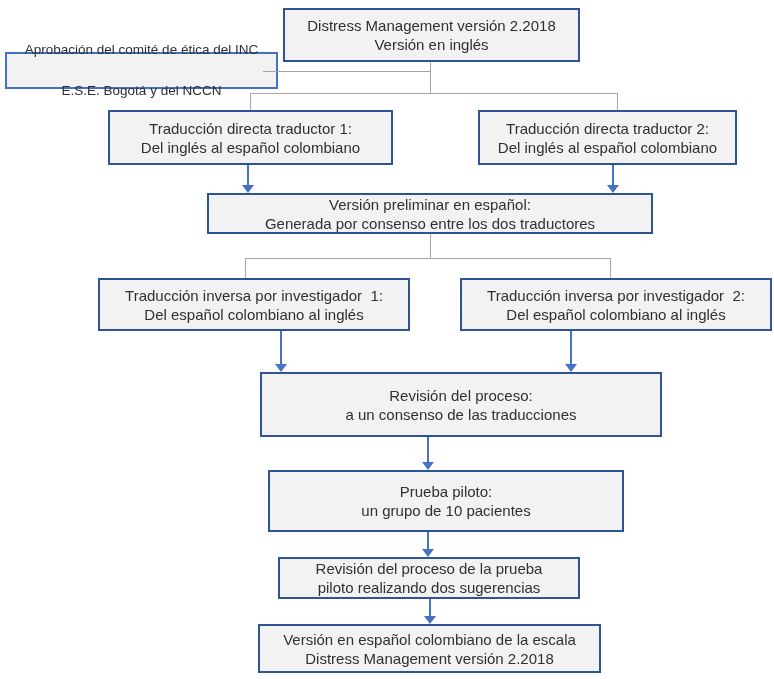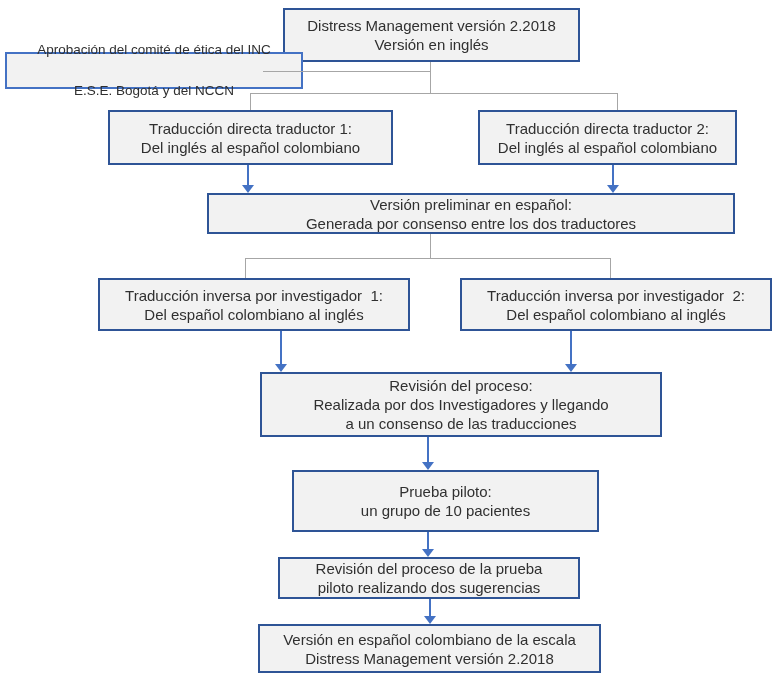--- a/index.html
+++ b/index.html
@@ -26,57 +26,56 @@
 </head>
 <body>
 
 <div id="canvas">
 
   <div class="box" style="left:283px;top:8px;width:297px;height:54px;">
     <div class="line">Distress Management versión 2.2018</div>
     <div class="line">Versión en inglés</div>
   </div>
 
-  <div class="box ethics" style="left:5px;top:52px;width:298px;height:37px;gap:25px;">
+  <div class="box ethics" style="left:5px;top:52px;width:273px;height:37px;gap:25px;">
     <div class="line">Aprobación del comité de ética del INC</div>
     <div class="line">E.S.E. Bogotá y del NCCN</div>
   </div>
 
   <div class="box" style="left:108px;top:110px;width:285px;height:55px;">
     <div class="line">Traducción directa traductor 1:</div>
     <div class="line">Del inglés al español colombiano</div>
   </div>
 
   <div class="box" style="left:478px;top:110px;width:259px;height:55px;">
     <div class="line">Traducción directa traductor 2:</div>
     <div class="line">Del inglés al español colombiano</div>
   </div>
 
-  <div class="box" style="left:207px;top:193px;width:528px;height:41px;">
+  <div class="box" style="left:207px;top:193px;width:446px;height:41px;">
     <div class="line">Versión preliminar en español:</div>
     <div class="line">Generada por consenso entre los dos traductores</div>
   </div>
 
   <div class="box" style="left:98px;top:278px;width:312px;height:53px;">
     <div class="line">Traducción inversa por investigador  1:</div>
     <div class="line">Del español colombiano al inglés</div>
   </div>
 
   <div class="box" style="left:460px;top:278px;width:312px;height:53px;text-align:right;">
     <div class="line">Traducción inversa por investigador  2:</div>
     <div class="line">Del español colombiano al inglés</div>
   </div>
 
   <div class="box" style="left:260px;top:372px;width:402px;height:65px;">
     <div class="line">Revisión del proceso:</div>
-    <div class="line">Realizada por dos Investigadores y llegando</div>
     <div class="line">a un consenso de las traducciones</div>
   </div>
 
-  <div class="box" style="left:292px;top:470px;width:307px;height:62px;text-align:center;">
+  <div class="box" style="left:268px;top:470px;width:356px;height:62px;text-align:center;">
     <div class="line">Prueba piloto:</div>
     <div class="line">un grupo de 10 pacientes</div>
   </div>
 
   <div class="box" style="left:278px;top:557px;width:302px;height:42px;">
     <div class="line">Revisión del proceso de la prueba</div>
     <div class="line">piloto realizando dos sugerencias</div>
   </div>
 
   <div class="box" style="left:258px;top:624px;width:343px;height:49px;">

